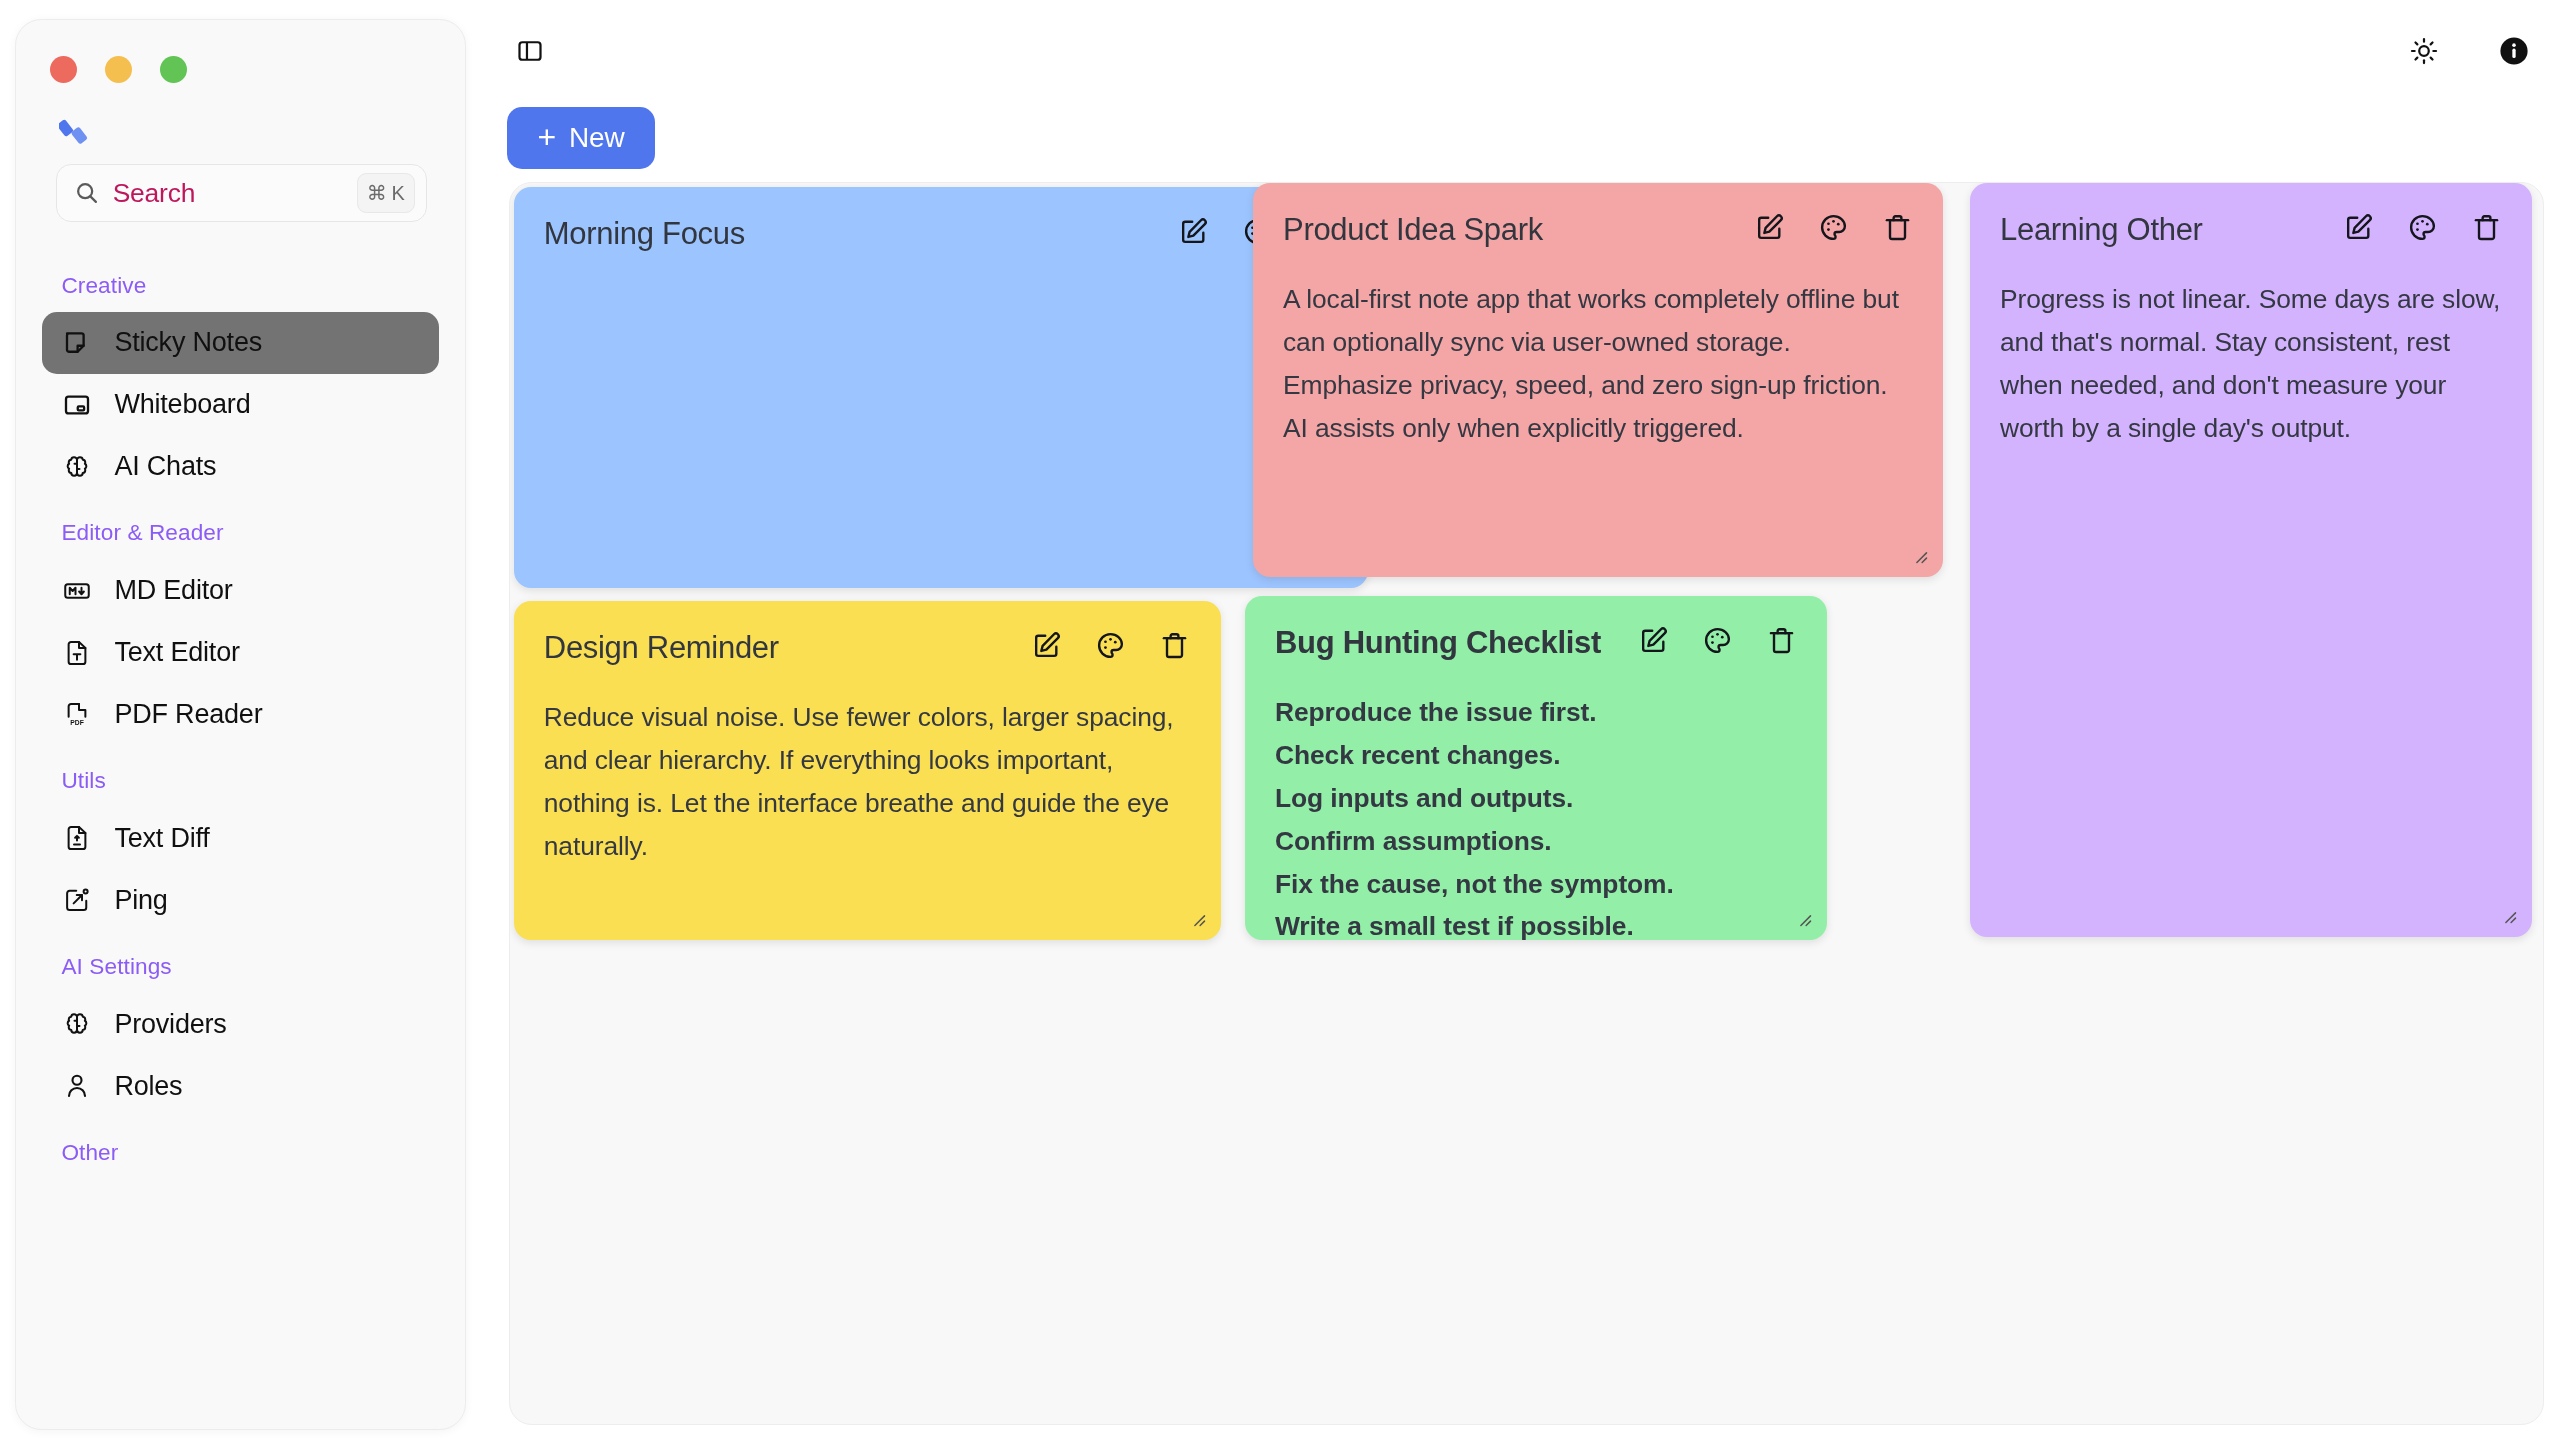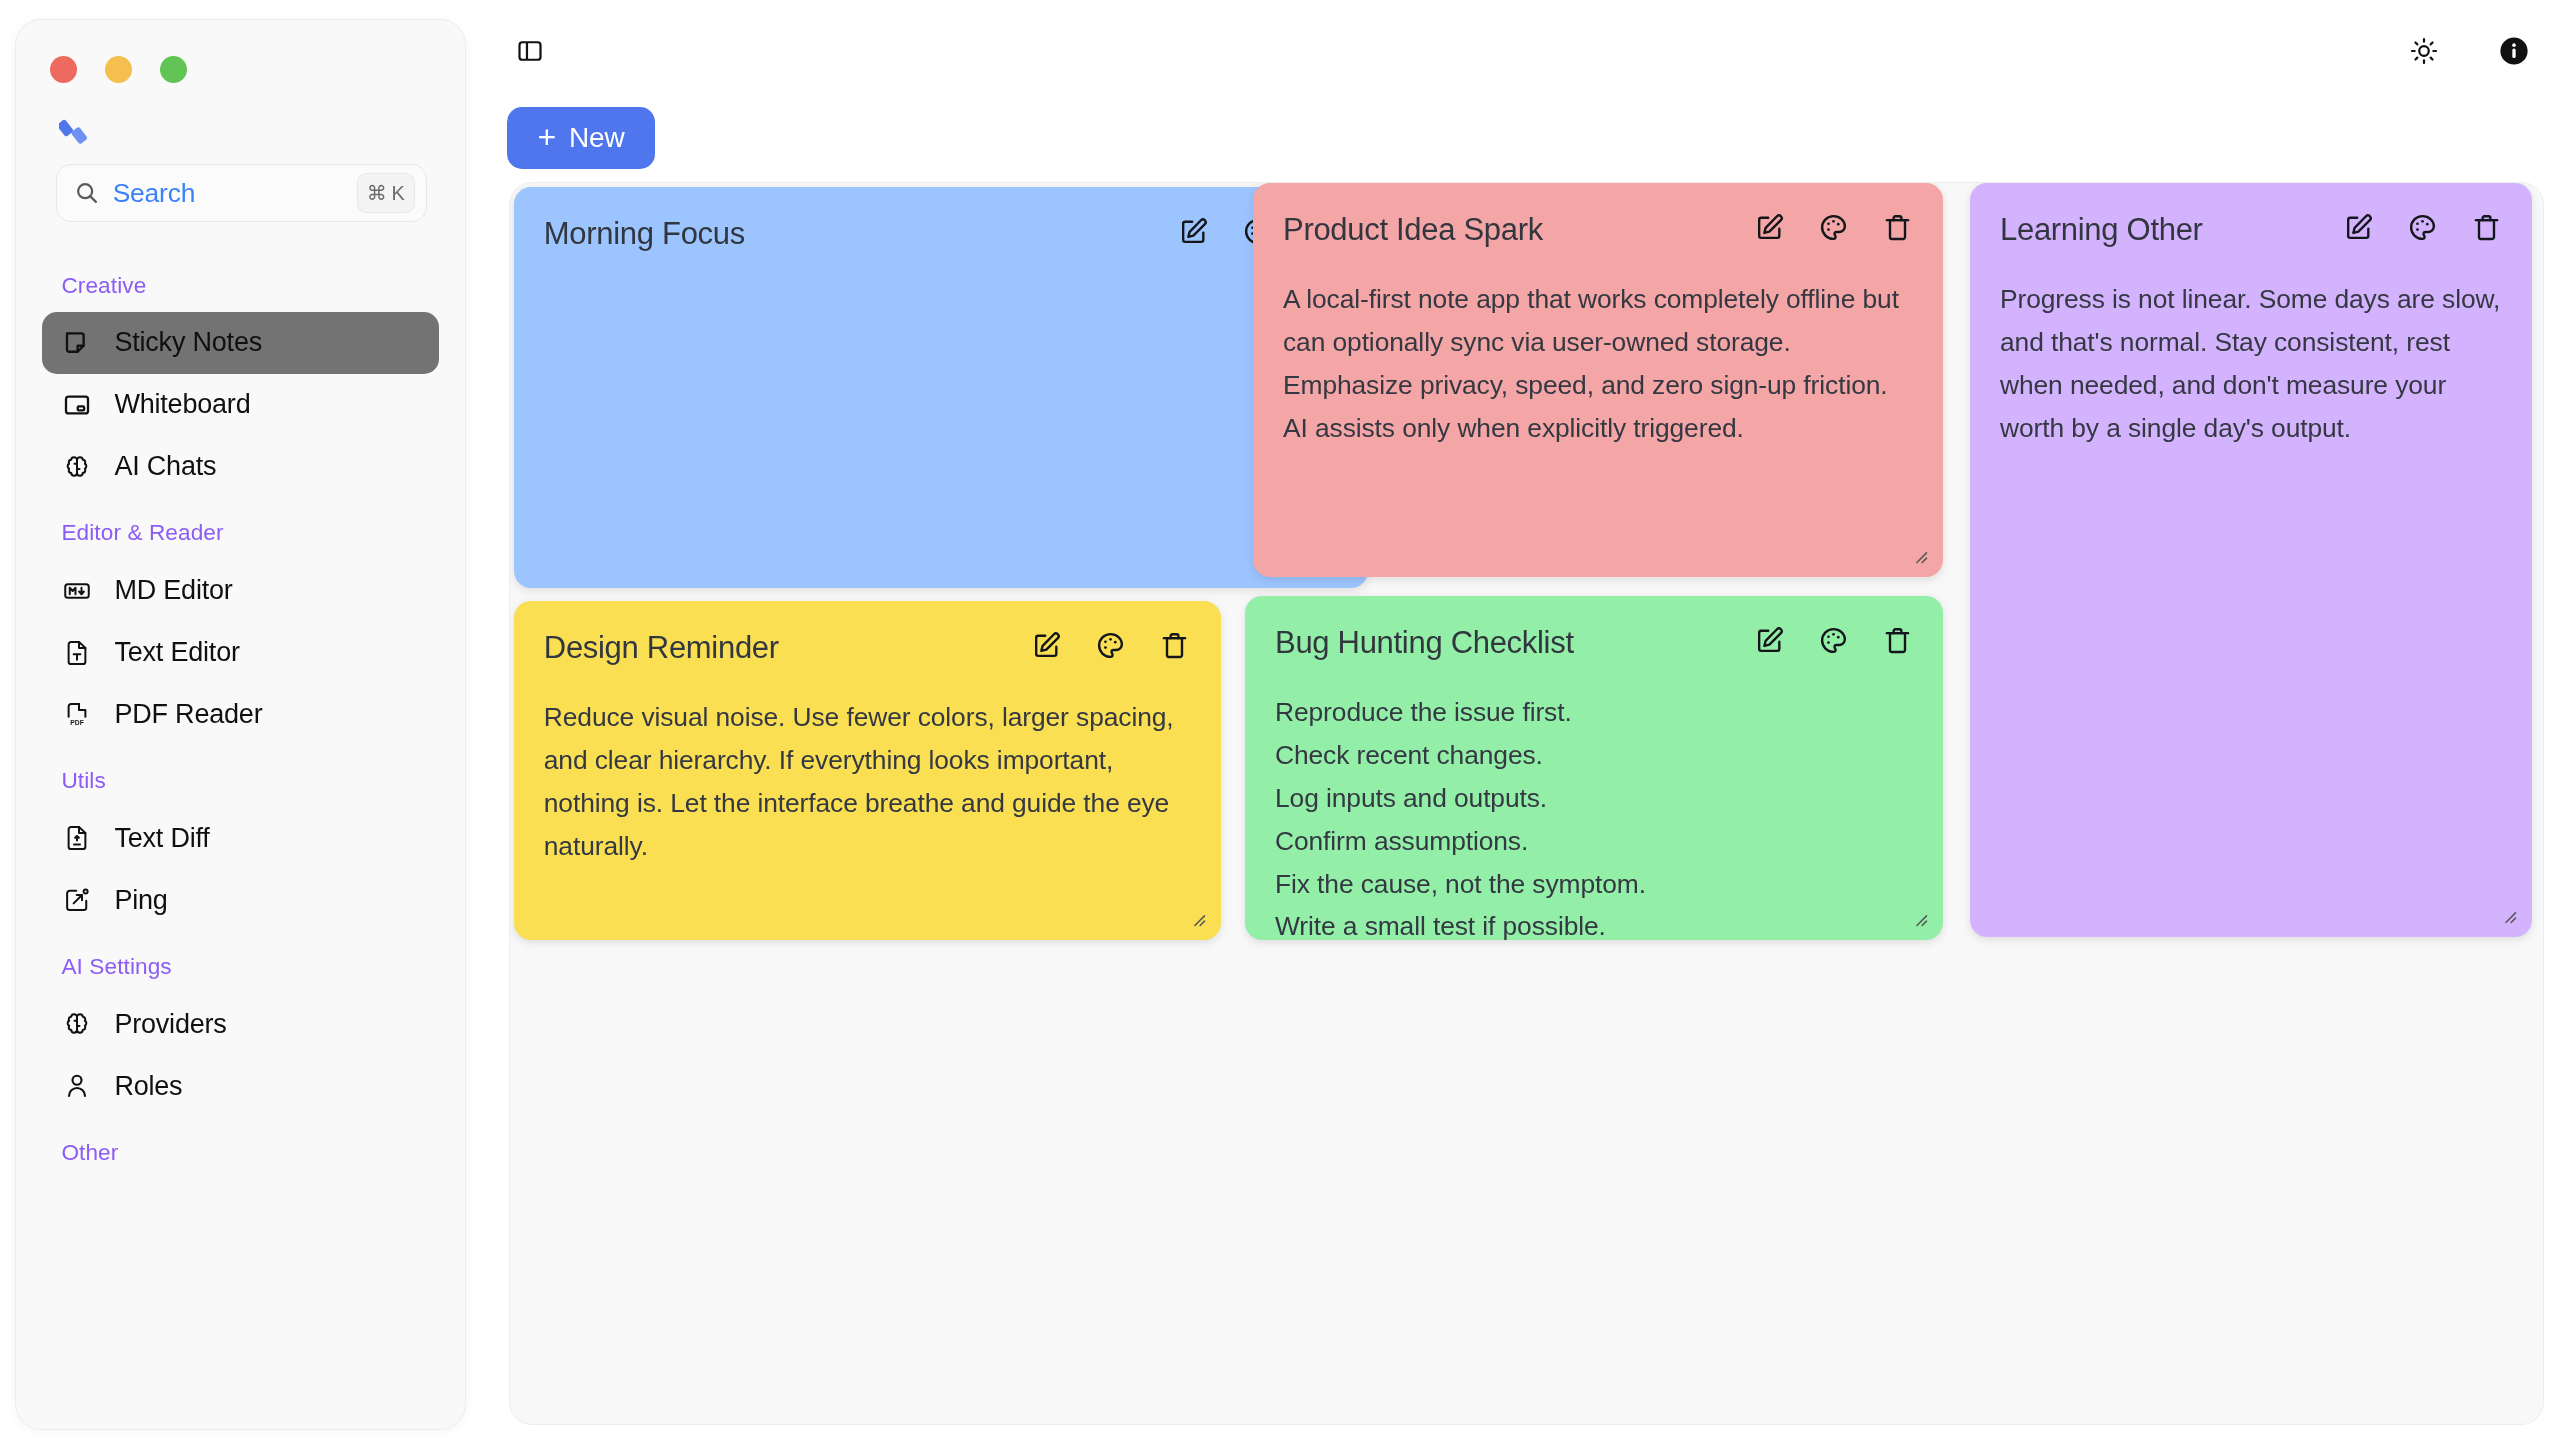--- a/index.html
+++ b/index.html
@@ -38,21 +38,21 @@
     border: 1.4px solid #e6e6e6;
     border-radius: 15px;
     background: #fbfbfb;
     padding: 0 11.3px 0 17px;
     gap: 13.2px;
   }
   .search-icon { flex: 0 0 auto; display: flex; align-items: center; }
   .search-placeholder {
     flex: 1 1 auto;
     font-size: 26.4px;
-    color: #3b82f6;
+    color: #be185d;
     letter-spacing: -0.2px;
   }
   .kbd {
     display: flex; align-items: center; justify-content: center;
     gap: 4.7px;
     min-width: 58px; height: 40px;
     border: 1.2px solid #e8e8e8;
     border-radius: 9.4px;
     background: #f4f4f4;
     font-size: 20px;
@@ -477,21 +477,21 @@
                 </svg>
               </span>
             </div>
           </div>
           <div class="note-body">Reduce visual noise. Use fewer colors, larger spacing, and clear hierarchy. If everything looks important, nothing is. Let the interface breathe and guide the eye naturally.</div>
           <span class="resize-handle"><svg width="21" height="21" viewBox="0 0 24 24" stroke="#555" stroke-width="1.7" stroke-linecap="round">
               <line x1="20" y1="9" x2="9" y2="20"></line>
               <line x1="20" y1="15" x2="15" y2="20"></line>
             </svg></span>
         </div>
-        <div class="note" style="left: 735px; top: 413px; width: 698px; height: 344px; background: rgb(147, 239, 168);">
+        <div class="note" style="left: 735px; top: 413px; width: 582px; height: 344px; background: rgb(147, 239, 168); font-weight: bold;">
           <div class="note-head">
             <div class="note-title">Bug Hunting Checklist</div>
             <div class="note-actions">
               <span class="note-act">
                 <svg width="31" height="31" viewBox="0 0 24 24" fill="none" stroke="#14161c" stroke-width="1.85" stroke-linecap="round" stroke-linejoin="round">
                   <path d="M11 4.5H5.6A1.6 1.6 0 0 0 4 6.1v12.3a1.6 1.6 0 0 0 1.6 1.6H18a1.6 1.6 0 0 0 1.6-1.6V13"></path>
                   <path d="M17.8 3.3a2.1 2.1 0 0 1 3 3L11.9 15.2l-3.9 1 1-3.9z"></path>
                 </svg>
               </span>
               <span class="note-act">

